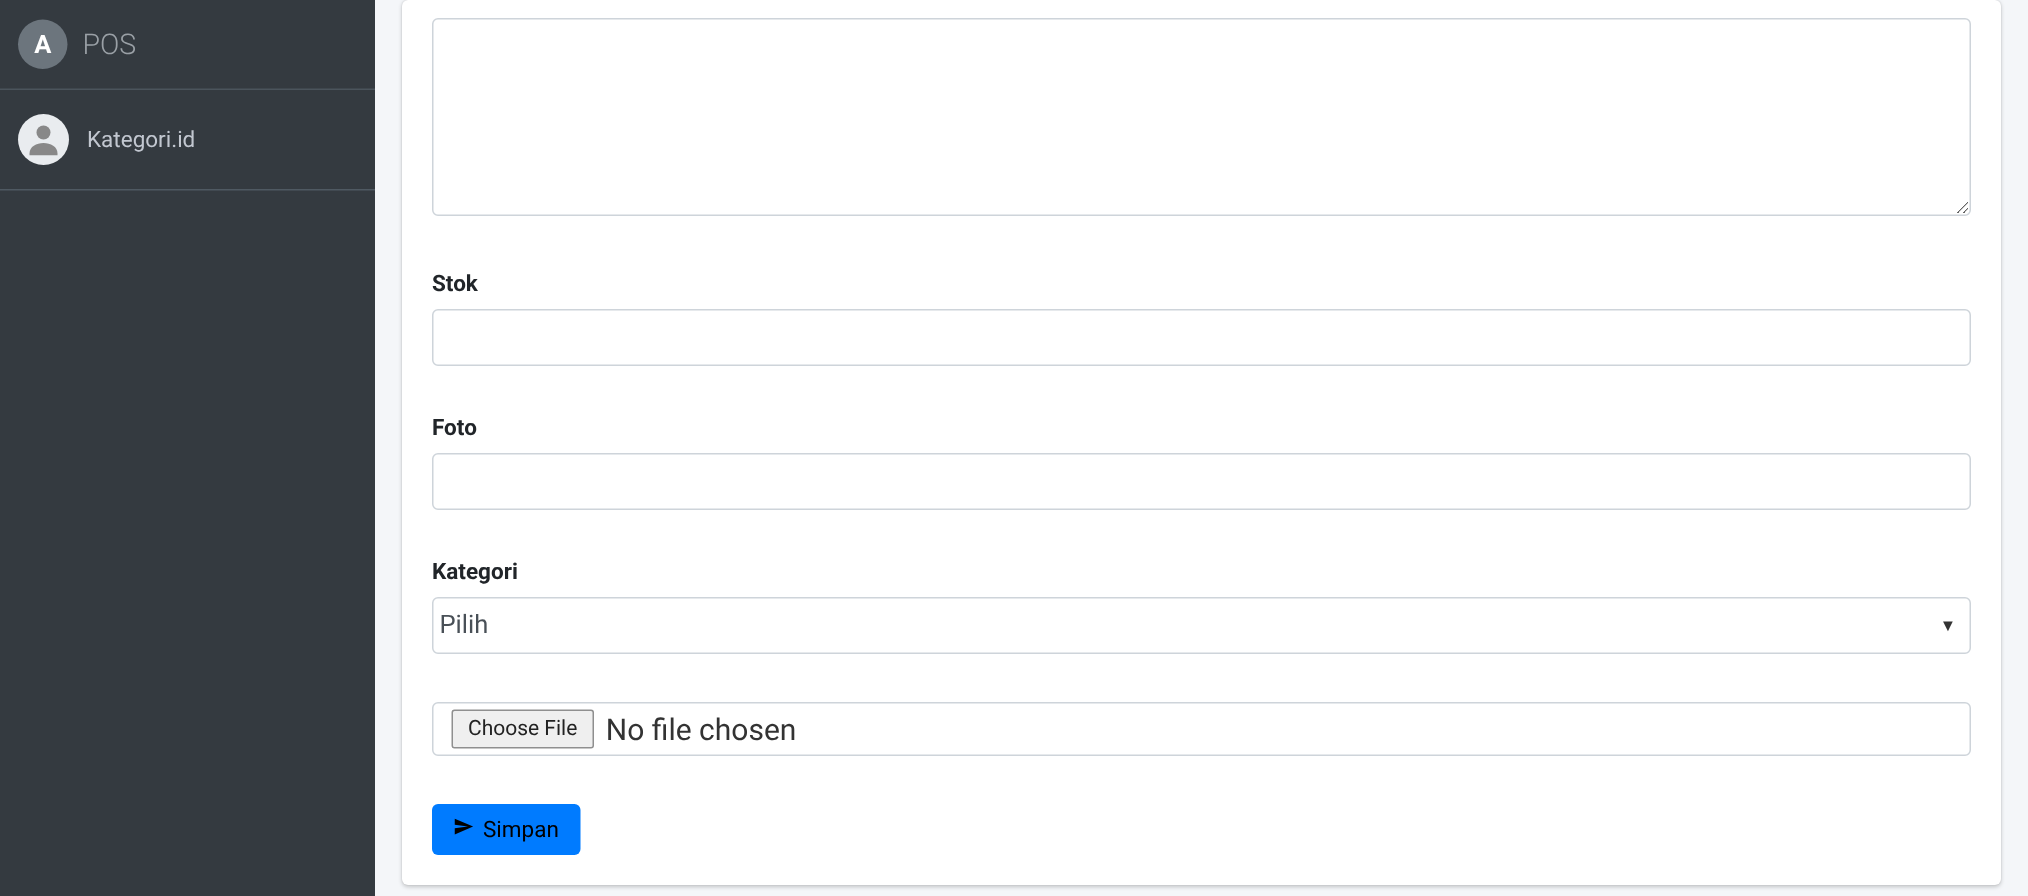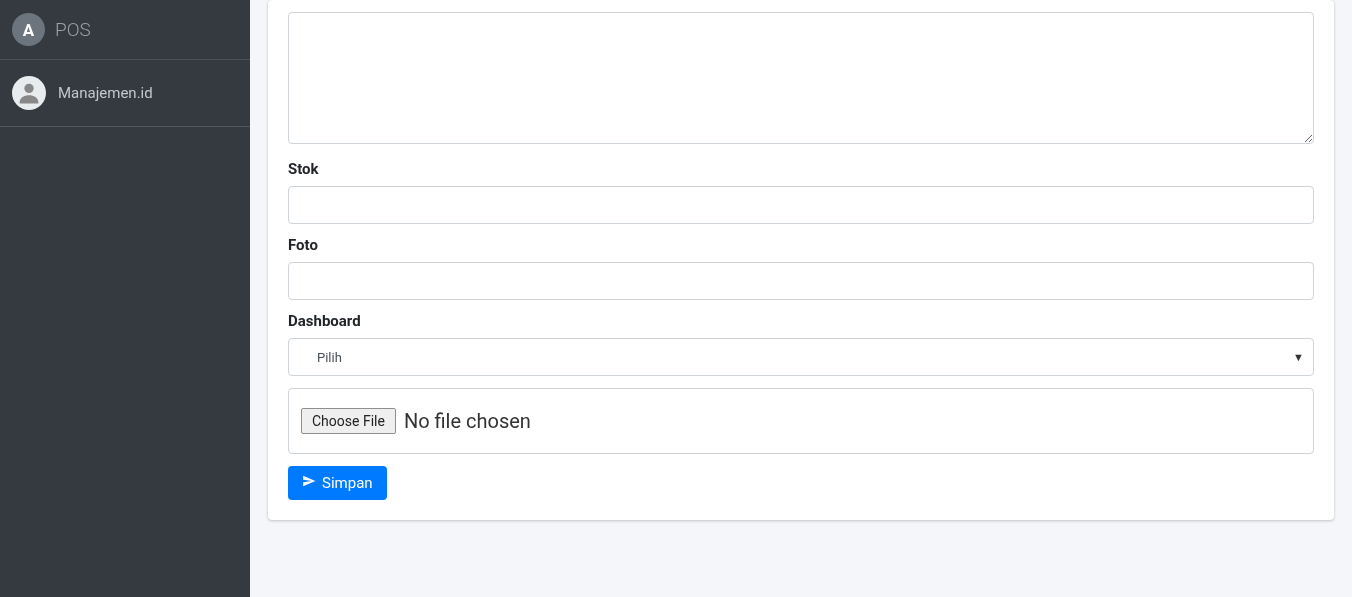--- a/index.html
+++ b/index.html
@@ -110,21 +110,21 @@
       flex: 1;
       padding: 0 18px 20px 18px;
     }
     .card {
       background: #fff;
       border-radius: 4px;
       box-shadow: 0 0 1px rgba(0,0,0,.125), 0 1px 3px rgba(0,0,0,.2);
       padding: 0 20px 20px 20px;
     }
     .form-group {
-      margin-bottom: 12px;
+      margin-bottom: 32px;
     }
     .form-group.first {
       padding-top: 12px;
     }
     label {
       display: block;
       font-weight: 700;
       color: #212529;
       margin-bottom: 8px;
       font-size: 15px;
@@ -151,22 +151,22 @@
       outline: none;
     }
     .select-wrap {
       position: relative;
     }
     select.form-control {
       width: 100%;
       height: 38px;
       border: 1px solid #ced4da;
       border-radius: 4px;
-      padding: 6px 28px;
-      font-size: 13px;
+      padding: 6px 4px;
+      font-size: 17px;
       font-family: inherit;
       color: #495057;
       background: #fff;
       appearance: none;
       -webkit-appearance: none;
       outline: none;
       cursor: pointer;
     }
     .select-caret {
       position: absolute;
@@ -174,42 +174,42 @@
       top: 50%;
       transform: translateY(-50%);
       pointer-events: none;
       font-size: 11px;
       color: #333;
     }
     .file-wrap {
       width: 100%;
       border: 1px solid #ced4da;
       border-radius: 4px;
-      padding: 19px 12px;
+      padding: 4px 12px;
       display: flex;
       align-items: center;
       gap: 8px;
     }
     .file-btn {
       background: #efefef;
       border: 1px solid #8f8f8f;
       border-radius: 2px;
       padding: 4px 10px;
       font-size: 14px;
       cursor: pointer;
       font-family: inherit;
       color: #222;
     }
     .file-text {
       color: #333;
       font-size: 20px;
     }
     .btn-primary {
       background: #007bff;
-      color: #ffffff;
+      color: #000000;
       border: none;
       border-radius: 4px;
       padding: 8px 14px;
       font-size: 15px;
       cursor: pointer;
       display: inline-flex;
       align-items: center;
       gap: 6px;
       font-family: inherit;
       justify-content: flex-end;
@@ -229,21 +229,21 @@
       <span>POS</span>
     </div>
 
     <div class="user-panel">
       <span class="user-avatar">
         <svg viewBox="0 0 24 24" fill="#888">
             <circle cx="12" cy="8" r="4"></circle>
             <path d="M4 20c0-4 4-6 8-6s8 2 8 6v1H4z"></path>
           </svg>
       </span>
-      <span class="user-name">Manajemen.id</span>
+      <span class="user-name">Kategori.id</span>
     </div>
 
     <ul class="nav">
     </ul>
   </aside>
 
   <main class="content">
     <div class="card">
 
       <div class="form-group first">
@@ -254,21 +254,21 @@
         <label>Stok</label>
         <input type="text" class="form-control" style="">
       </div>
 
       <div class="form-group">
         <label>Foto</label>
         <input type="text" class="form-control" style="">
       </div>
 
       <div class="form-group">
-        <label>Dashboard</label>
+        <label>Kategori</label>
         <div class="select-wrap">
           <select class="form-control">
             <option>Pilih</option>
           </select>
           <span class="select-caret">▼</span>
         </div>
       </div>
 
       <div class="form-group">
         <div class="file-wrap">

